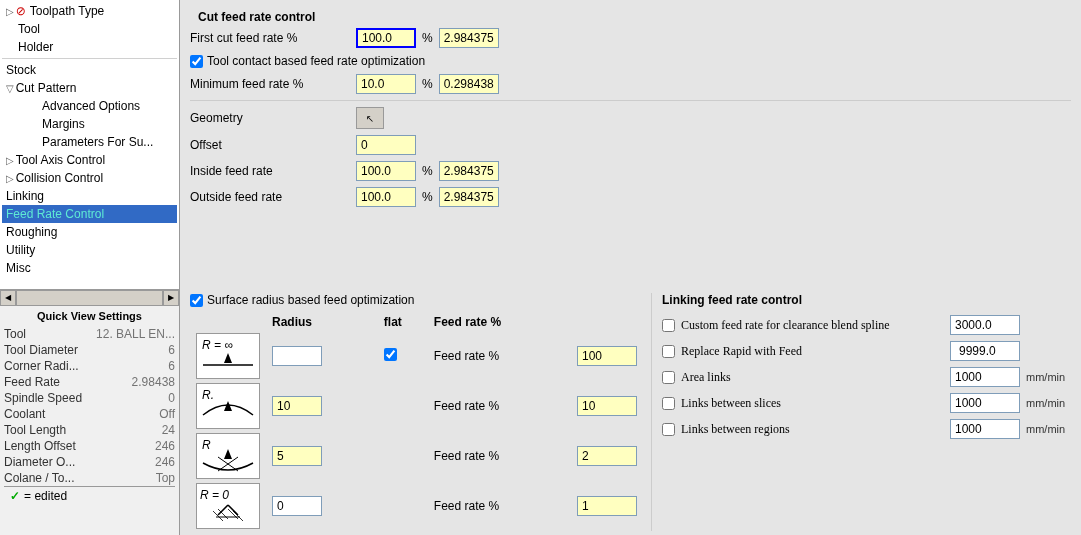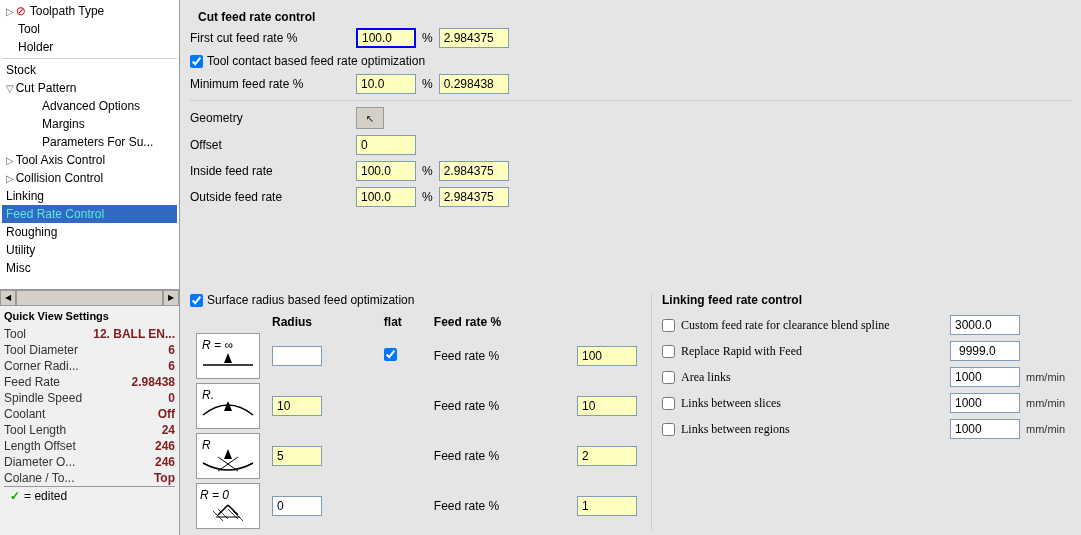--- a/index.html
+++ b/index.html
@@ -32,34 +32,35 @@
     .tree-item.indent1 { padding-left: 16px; }
     .tree-item.indent3 { padding-left: 40px; }
     .tree-item-with-icon { display: flex; align-items: center; gap: 2px; }
 
     .quick-view {
       background: #f0f0f0;
       border-top: 1px solid #999;
       padding: 4px;
       height: 230px;
       overflow: hidden;
+      text-align: center;
     }
     .quick-view-title {
       font-weight: bold;
       margin-bottom: 4px;
       font-size: 11px;
     }
     .quick-view-row {
       display: flex;
       justify-content: space-between;
       padding: 1px 0;
       font-size: 11px;
     }
     .quick-view-label { color: #333; }
-    .quick-view-value { color: #7f1d1d; font-weight: bold; }
+    .quick-view-value { color: #737373; font-weight: normal; }
 
     
     .main-panel {
       flex: 1;
       background: #e5e5e5;
       display: flex;
       flex-direction: column;
       height: 535px;
       overflow-y: auto;
     }
@@ -97,21 +98,21 @@
     }
     input.white-bg {
       background: #ffffff;
     }
     input.highlighted {
       background: #ffffc0;
       border: 2px solid #0000ff;
     }
 
     .input-w60 { width: 60px; }
-    .input-w70 { width: 70px; }
+    .input-w70 { width: 60px; }
     .input-w50 { width: 50px; }
 
     .percent-label { font-size: 12px; }
 
     .checkbox-row {
       display: flex;
       align-items: center;
       gap: 4px;
       margin-bottom: 6px;
     }

